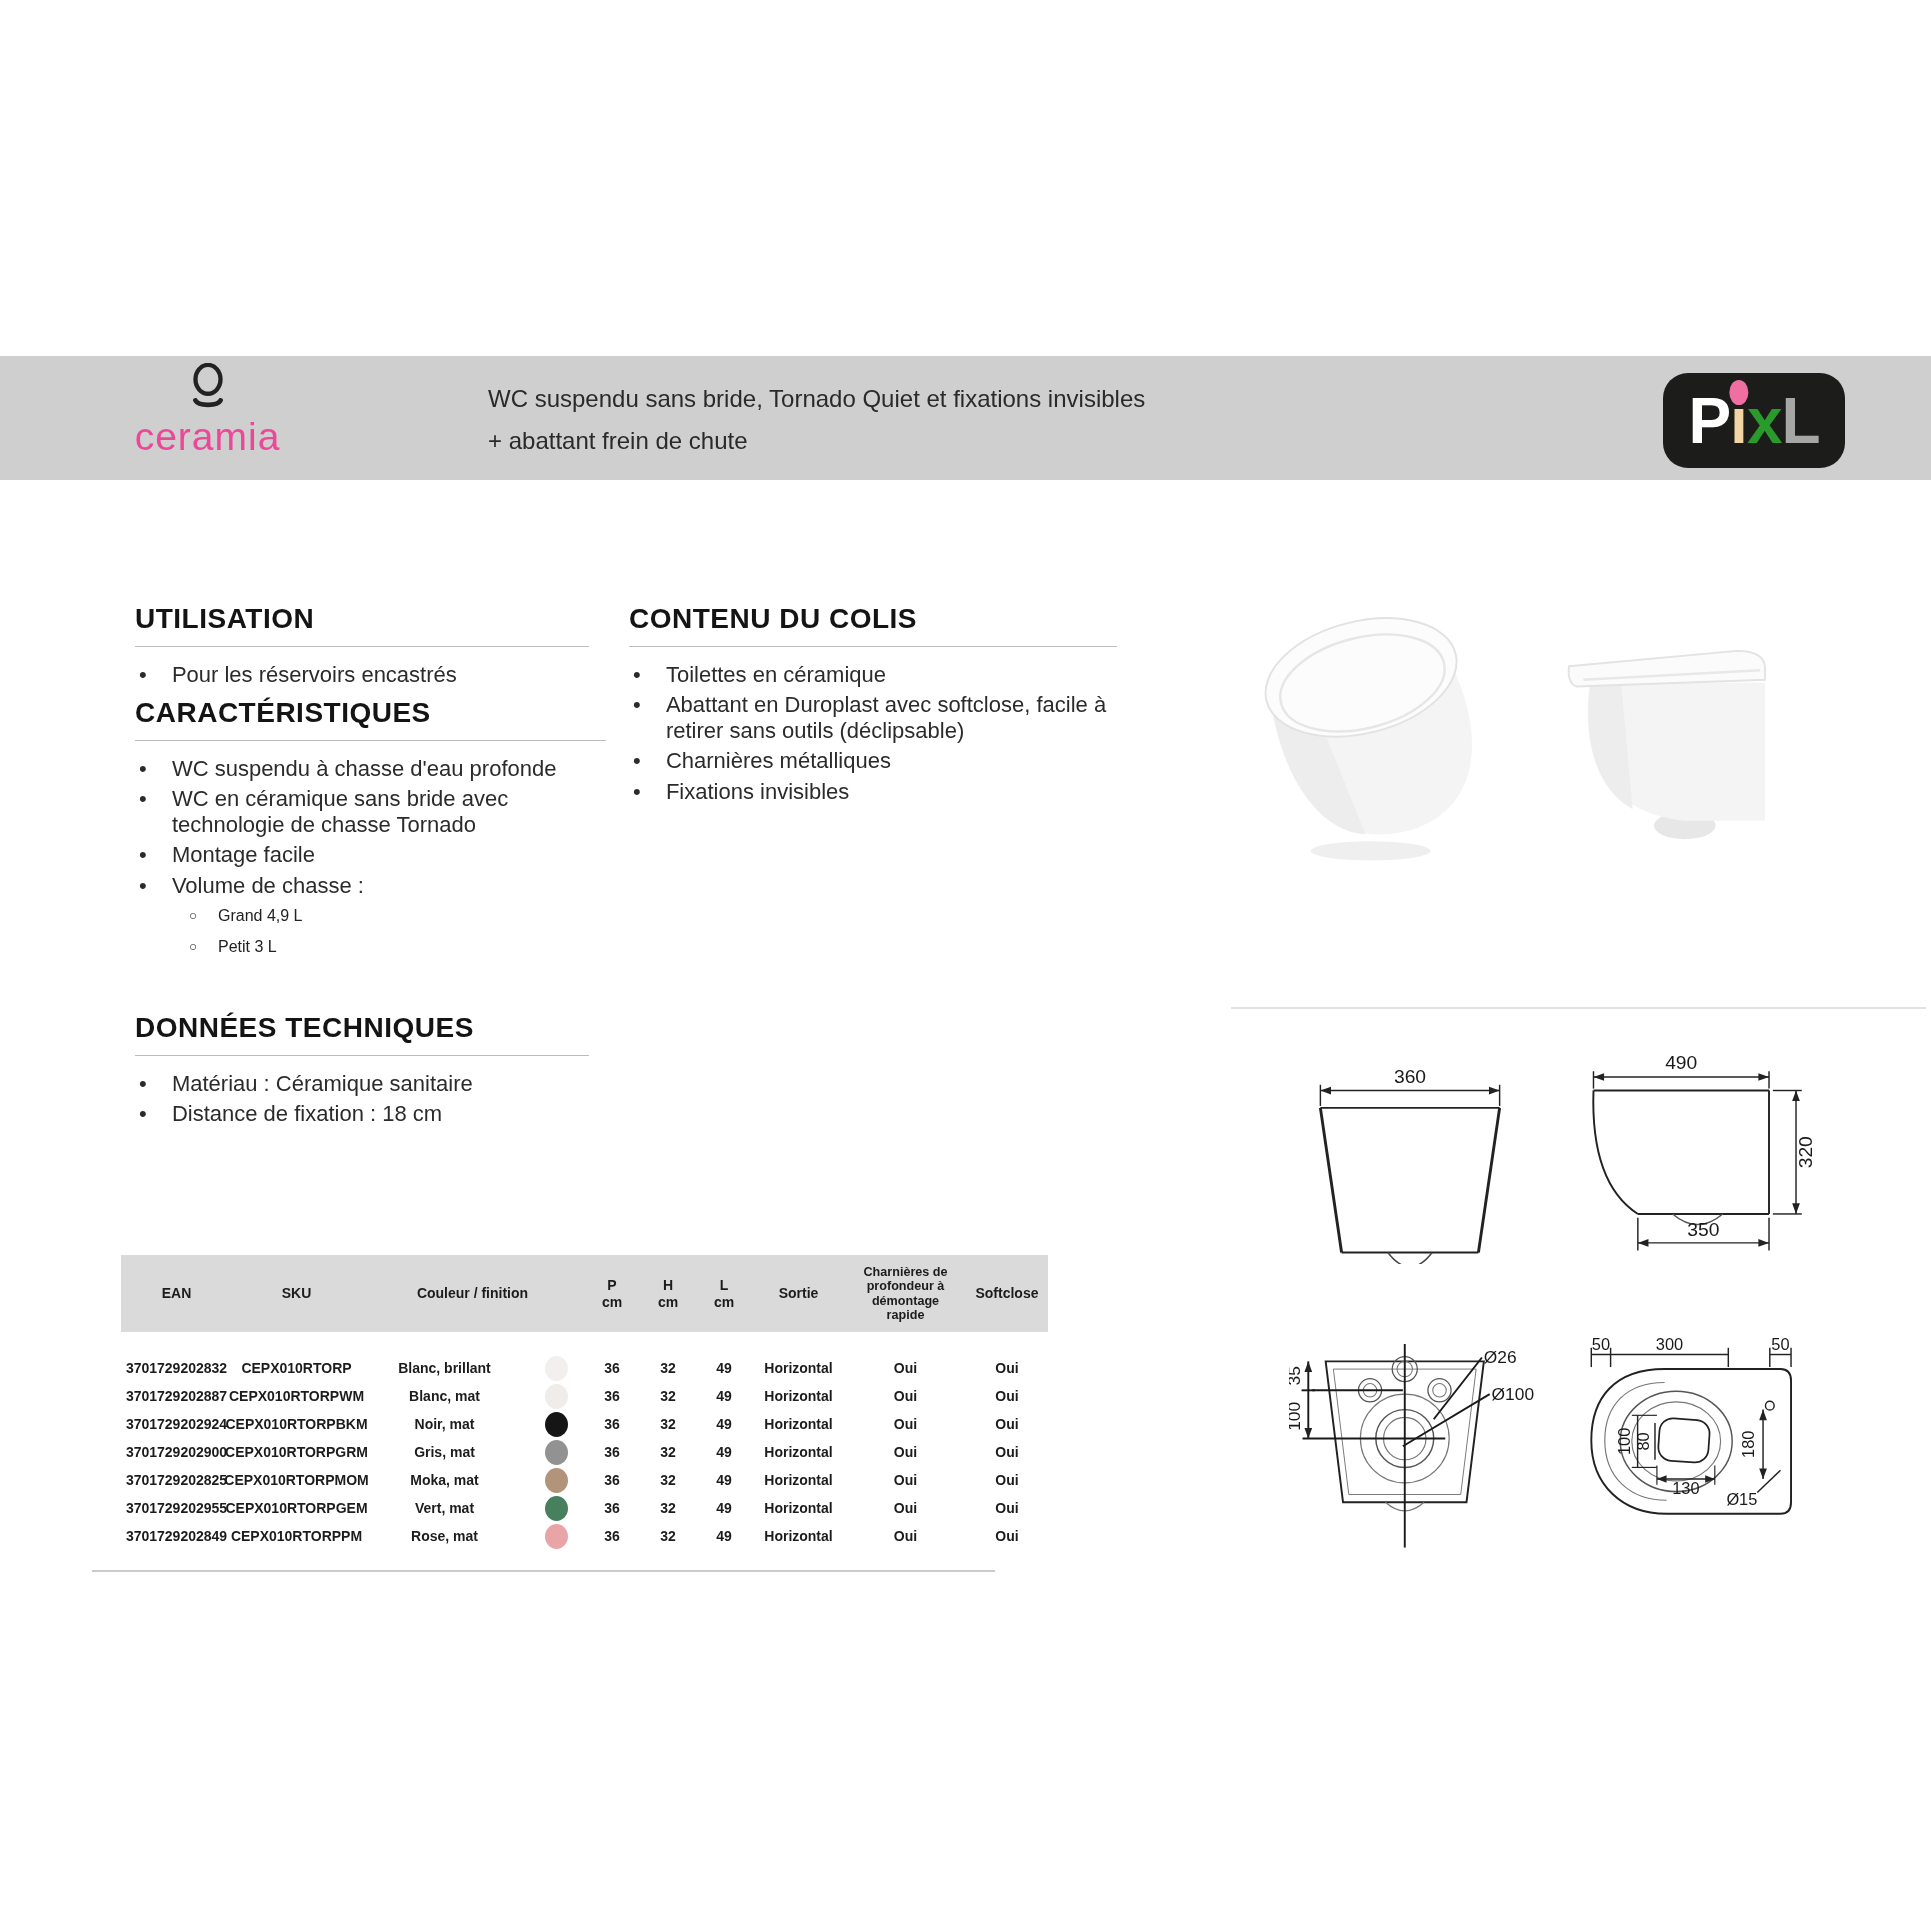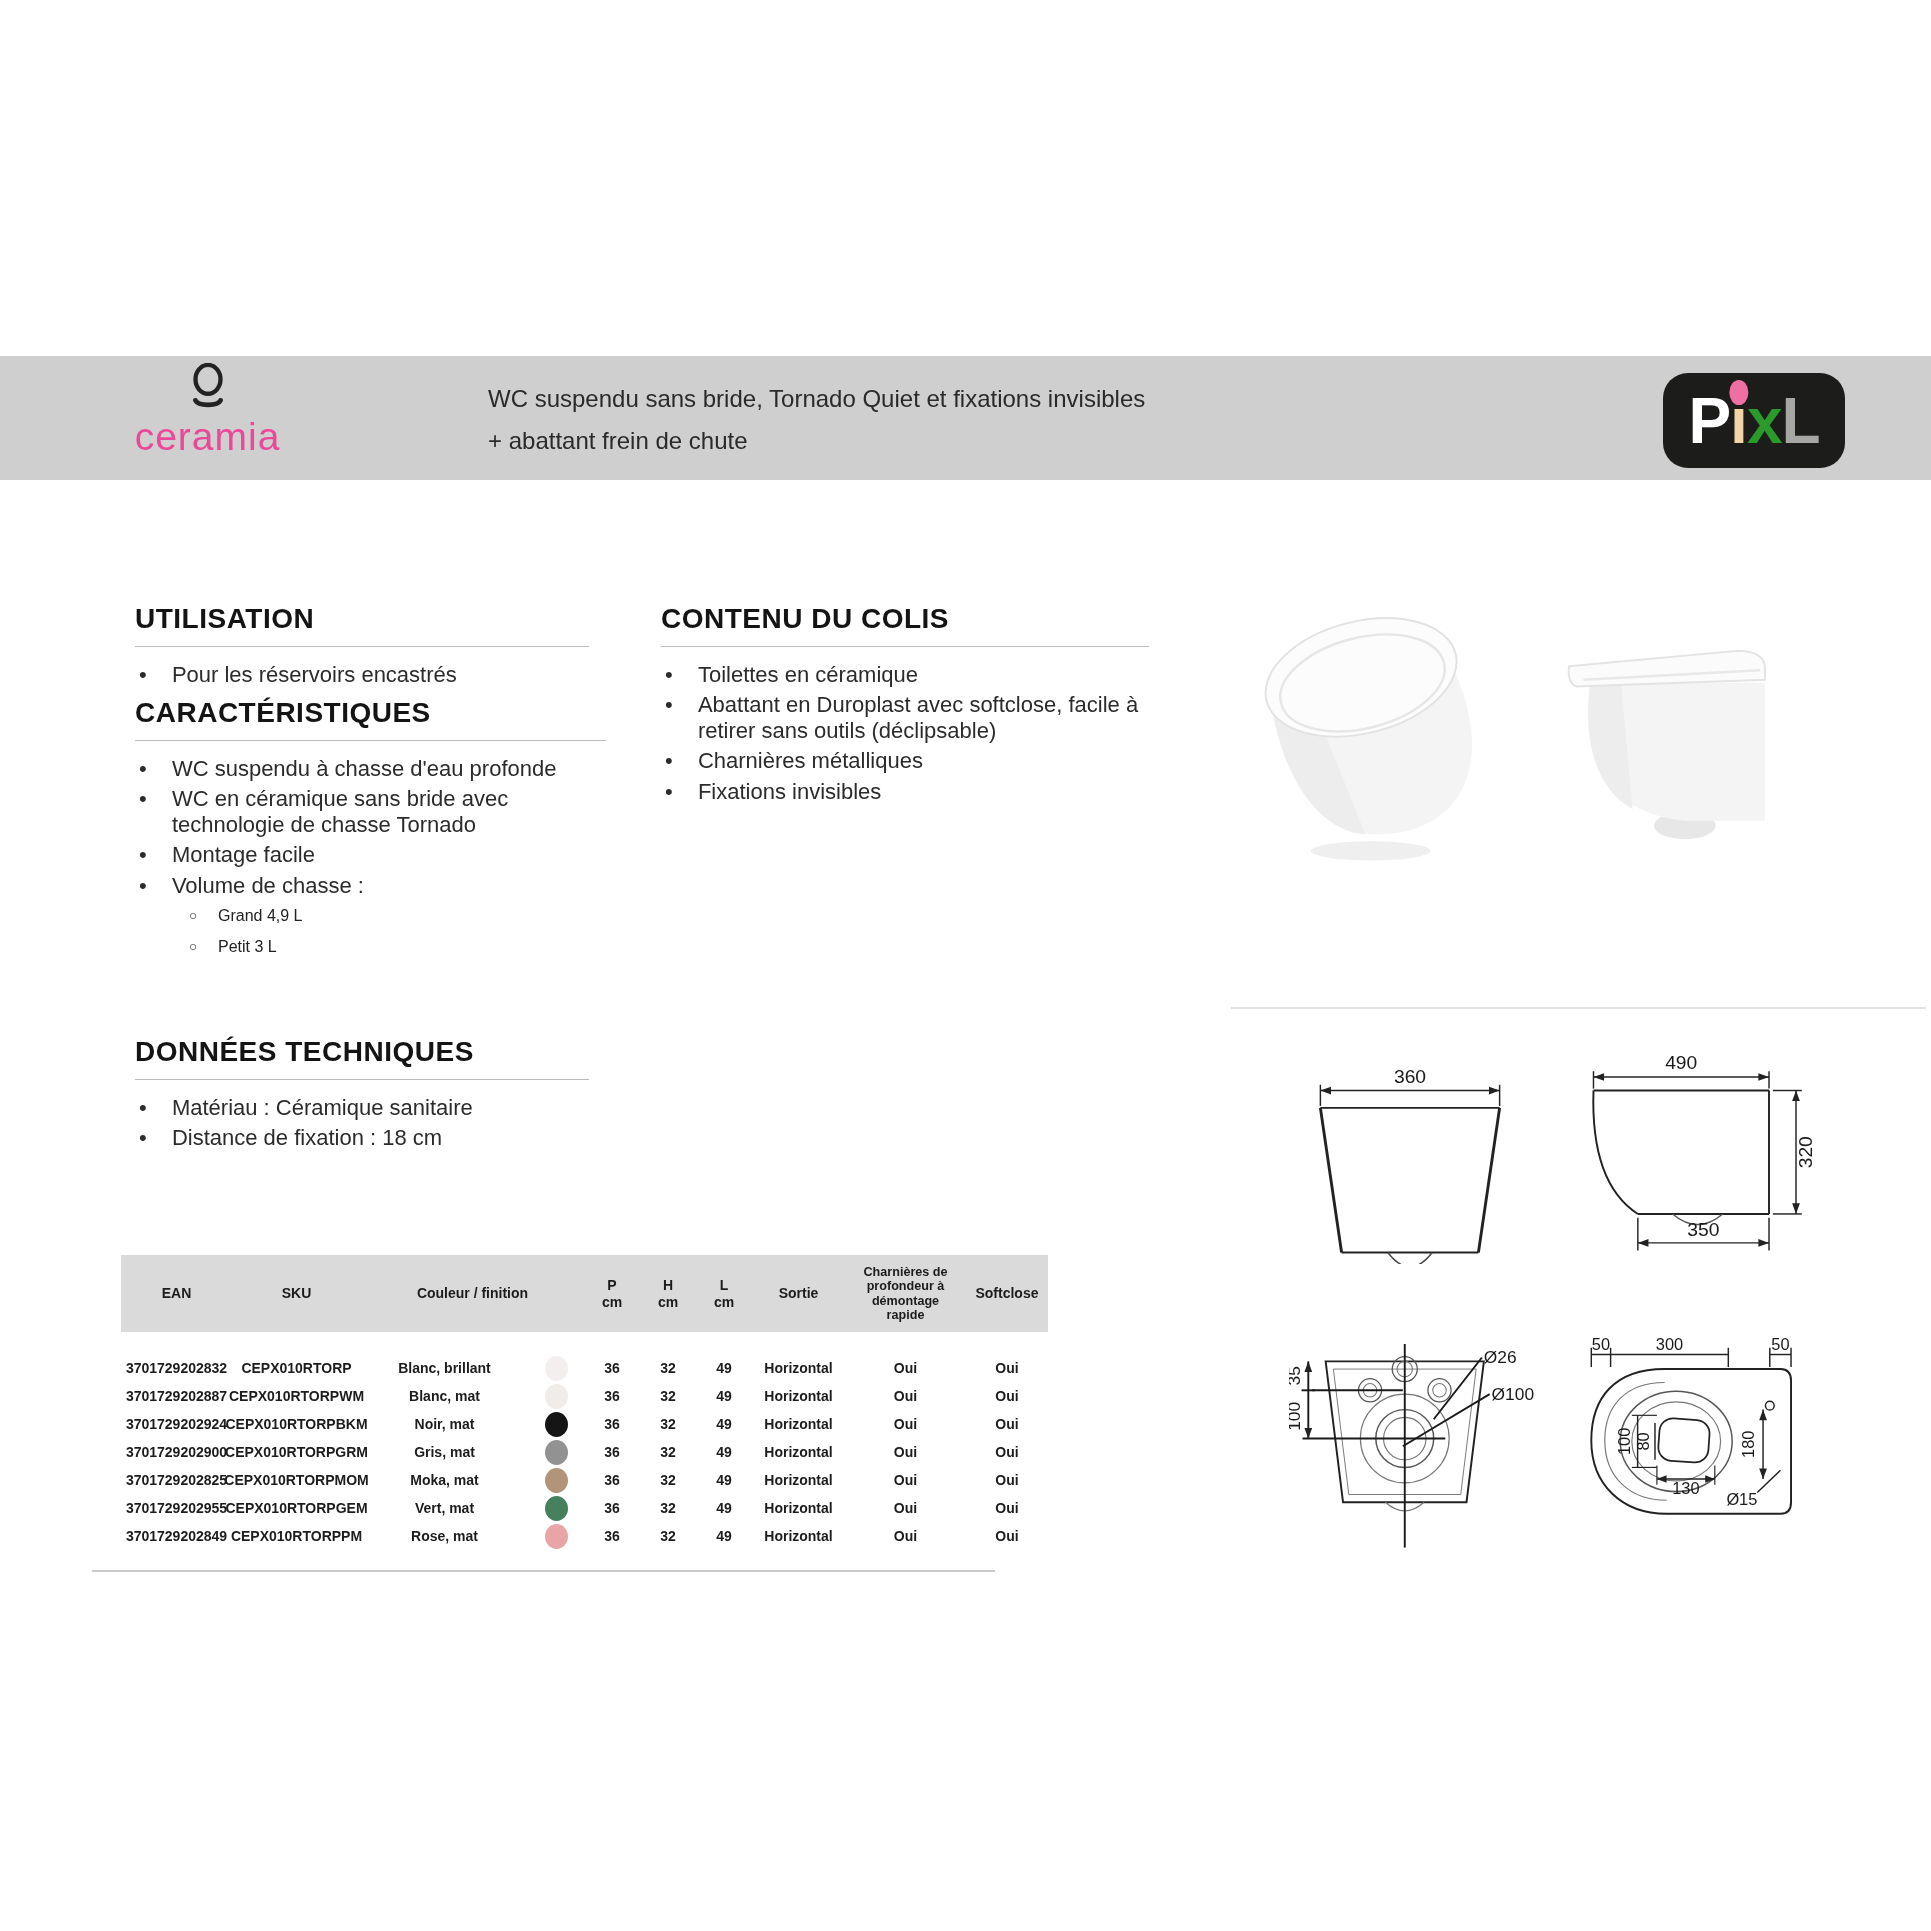--- a/index.html
+++ b/index.html
@@ -24,22 +24,22 @@
   .sec{position:absolute;}
   .sec-heading{font-weight:700;font-size:28px;letter-spacing:0.5px;color:#141414;}
   .rule{height:1.9px;background:#bcbcbc;margin-top:10.6px;}
   ul.blist{list-style:none;margin:14.5px 0 0;padding:0;font-size:22px;color:#2b2b2b;}
   li.b{display:flex;line-height:25.6px;margin:0 0 4.8px;}
   .dot{flex:0 0 33px;padding-left:3.9px;}
   ul.sublist{list-style:none;margin:0;padding:0 0 0 54px;}
   .sdot{flex:0 0 29px;font-size:13.5px;line-height:25.6px;}
   .pos-utilisation{left:135px;top:603px;width:454px;}
   .pos-caracteristiques{left:135px;top:697px;width:471px;}
-  .pos-contenu{left:661px;top:603px;width:488px;}
-  .pos-donnees{left:135px;top:1012px;width:454px;margin-top:24px;}
+  .pos-contenu{left:629px;top:603px;width:488px;}
+  .pos-donnees{left:135px;top:1012px;width:454px;}
 
   
   .dims-head{position:absolute;left:1231px;top:966px;width:695px;text-align:center;font-size:27px;font-weight:700;color:#141414;}
   .dims-rule{position:absolute;left:1231px;top:1007px;width:695px;height:1.9px;background:#e2e2e2;}
   .drawing{position:absolute;}
 
   
   .table{position:absolute;left:121px;top:1255px;width:927px;color:#1c1c1c;}
   .thead{display:flex;background:#dadada;height:77px;align-items:center;text-align:center;
          font-weight:700;font-size:14px;line-height:16.4px;white-space:pre-line;}

